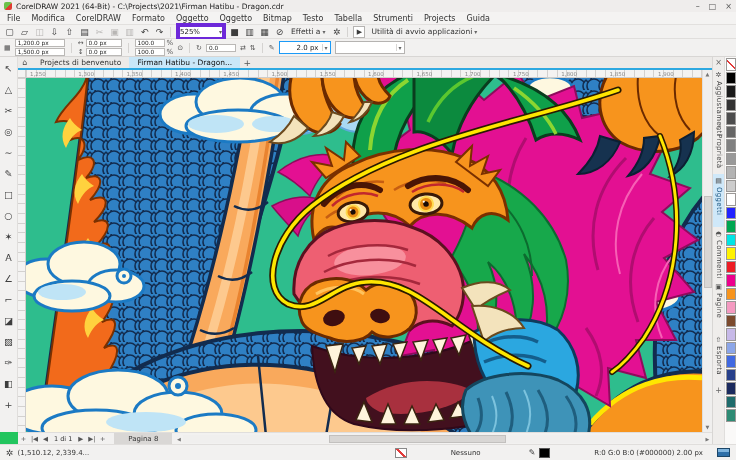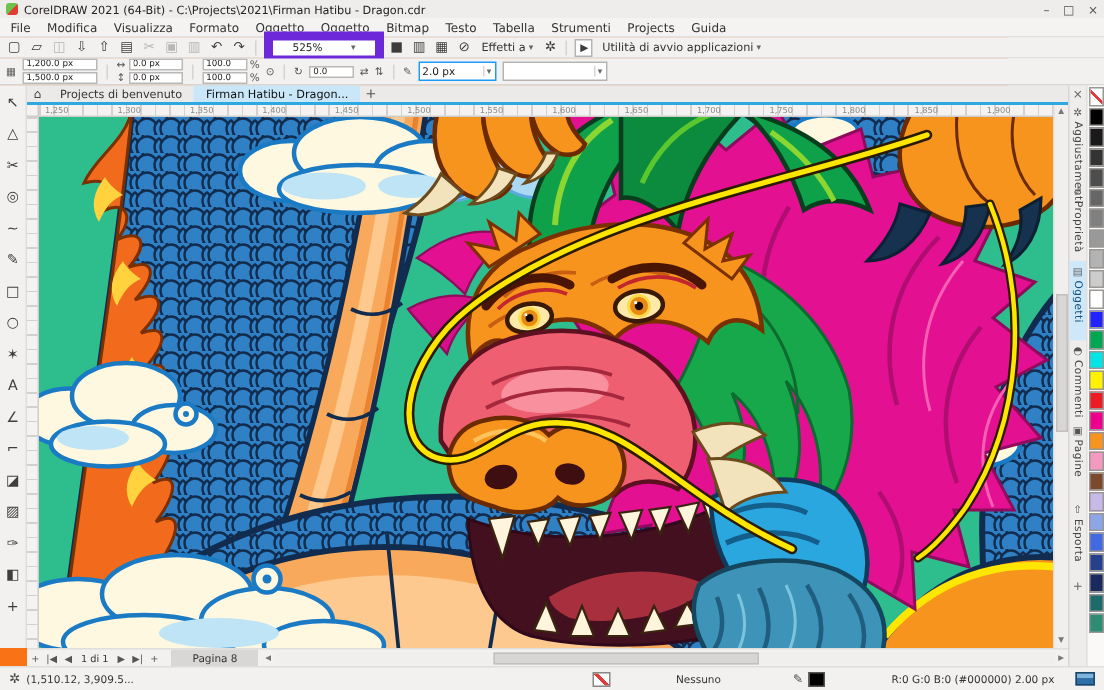--- a/index.html
+++ b/index.html
@@ -1,44 +1,44 @@
 <!DOCTYPE html>
 <html><head>
 <meta charset="utf-8">
 <style>
   html,body{margin:0;padding:0;}
   body{width:736px;height:460px;overflow:hidden;font-family:"DejaVu Sans","Liberation Sans",sans-serif;font-size:8px;color:#333;background:#F2F1F0;-webkit-font-smoothing:antialiased;}
-  #app{position:relative;width:672px;height:460px;background:#f97316;}
+  #app{position:relative;width:672px;height:460px;background:#22c55e;}
   
   .titlebar{position:absolute;left:0;top:0;width:736px;height:12px;background:#EFEDEC;display:flex;align-items:center;gap:4px;padding:0 4px;box-sizing:border-box;font-size:7.5px;color:#222;}
   .corel-logo{width:8px;height:8px;border-radius:2px;background:linear-gradient(135deg,#6CC24A 0 50%,#E03C31 50% 100%);flex:0 0 auto;}
   .win-controls{margin-left:auto;display:flex;gap:9px;color:#555;font-size:8px;}
   .menubar{position:absolute;left:0;top:12px;width:736px;height:13px;background:#F4F3F2;display:flex;align-items:center;gap:11px;padding:0 7px;box-sizing:border-box;font-size:8px;color:#333;border-bottom:1px solid #E2E0DE;}
   .menu-item{cursor:default;}
   .stdbar{position:absolute;left:0;top:25px;width:736px;height:14px;background:#F2F1F0;display:flex;align-items:center;gap:3px;padding:0 4px;box-sizing:border-box;border-bottom:1px solid #E0DEDC;}
   .iconrow{display:flex;align-items:center;gap:4px;}
   .tbi{display:inline-block;min-width:11px;text-align:center;font-size:9px;color:#3C3C3C;line-height:12px;}
   .tbi.disabled{color:#B8B6B4;}
   .vsep{width:1px;height:10px;background:#D5D3D1;margin:0 2px;}
-  .combo{display:inline-flex;align-items:center;justify-content:space-between;background:#fff;border:6px solid #6d28d9;height:10px;padding:0 13px;font-size:7px;color:#222;}
+  .combo{display:inline-flex;align-items:center;justify-content:space-between;background:#fff;border:4px solid #6d28d9;height:10px;padding:0 0;font-size:7px;color:#222;}
   .combo .arr{font-size:6px;color:#666;margin-left:2px;}
   .zoom-combo{width:42px;}
   .snapto,.launcher-label{display:inline-flex;align-items:center;gap:2px;font-size:7.5px;color:#333;padding:0 3px;}
   .snapto .arr,.launcher-label .arr{font-size:6px;color:#666;}
   .boxed{border:1px solid #B5B3B1;background:#fff;font-size:7px;line-height:10px;min-width:10px;}
   
   .propbar{position:absolute;left:0;top:39px;width:736px;height:18px;background:#F2F1F0;display:flex;align-items:center;gap:4px;padding:0 4px;box-sizing:border-box;border-bottom:1px solid #D8D6D4;}
   .pgroup{display:flex;align-items:center;gap:2px;}
   .stack{display:flex;flex-direction:column;gap:1px;}
   .pfield{background:#fff;border:1px solid #BAB8B6;height:6px;font-size:5.8px;color:#222;padding:0 2px;width:44px;font-family:"DejaVu Sans","Liberation Sans",sans-serif;}
   .pfield.small{width:30px;}
   .pfield.tiny{width:24px;}
   .pico{font-size:7px;color:#555;}
   .pcombo{display:inline-flex;align-items:center;justify-content:space-between;background:#fff;border:1px solid #B5B3B1;height:11px;padding:0 2px;font-size:7px;color:#222;}
-  .pcombo.focused{border:1.5px solid #1B9AF7;}
+  .pcombo.focused{border:1.5px solid #1B9AF7;justify-content:flex-end;}
   .pcombo .arr{font-size:6px;color:#666;border-left:1px solid #D8D6D4;padding-left:2px;margin-left:3px;}
   
   .tabrow{position:absolute;left:18px;top:57px;width:694px;height:13px;background:#ECEAE8;border-bottom:2px solid #2DA8E0;display:flex;align-items:stretch;box-sizing:border-box;}
   .home{width:14px;display:flex;align-items:center;justify-content:center;font-size:8px;color:#444;}
   .doctab{display:flex;align-items:center;padding:0 8px;font-size:7.5px;color:#333;}
   .doctab.active{background:#C9E7F8;color:#111;}
   .newtab{width:14px;display:flex;align-items:center;justify-content:center;font-size:9px;color:#555;}
   
   .toolbox{position:absolute;left:0;top:57px;width:18px;height:375px;background:#F2F1F0;border-right:1px solid #E0DEDC;display:flex;flex-direction:column;align-items:center;padding-top:1px;box-sizing:border-box;}
   .tool{width:16px;height:21px;display:flex;align-items:center;justify-content:center;font-size:9.5px;color:#3E3E3E;}
@@ -97,21 +97,21 @@
     <span class="win-controls">
       <span>–</span>
       <span>□</span>
       <span>×</span>
     </span>
   </div>
 
   <div class="menubar" id="menubar">
       <span class="menu-item">File</span>
       <span class="menu-item">Modifica</span>
-      <span class="menu-item">Visualizza</span>
+      <span class="menu-item">CorelDRAW</span>
       <span class="menu-item">Formato</span>
       <span class="menu-item">Oggetto</span>
       <span class="menu-item">Oggetto</span>
       <span class="menu-item">Bitmap</span>
       <span class="menu-item">Testo</span>
       <span class="menu-item">Tabella</span>
       <span class="menu-item">Strumenti</span>
       <span class="menu-item">Projects</span>
       <span class="menu-item">Guida</span>
     </div>
@@ -511,21 +511,21 @@
       <span class="sarr">◀</span>
       <div class="track">
           <div class="thumb"></div>
         </div>
       <span class="sarr">▶</span>
     </div>
   </div>
 
   <div class="statusbar">
     <span class="sgear">✲</span>
-    <span>(1,510.12, 3,909.5...</span>
+    <span>(1,510.12, 2,339.4...</span>
     <div class="spacer"></div>
     <span class="fillswatch"></span>
     <span class="slabel">Nessuno</span>
     <div style="width:40px"></div>
     <span class="penicon">✎</span>
     <span class="outswatch"></span>
     <span class="slabel">R:0 G:0 B:0 (#000000)  2.00 px</span>
     <span class="displayicon"></span>
   </div>
 

